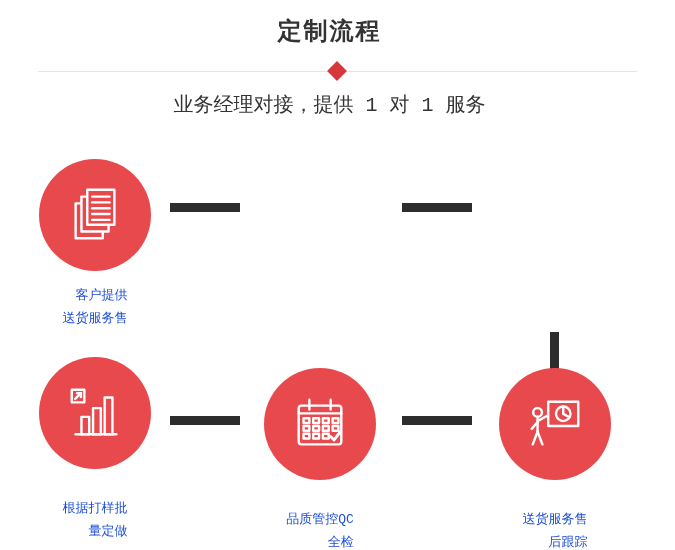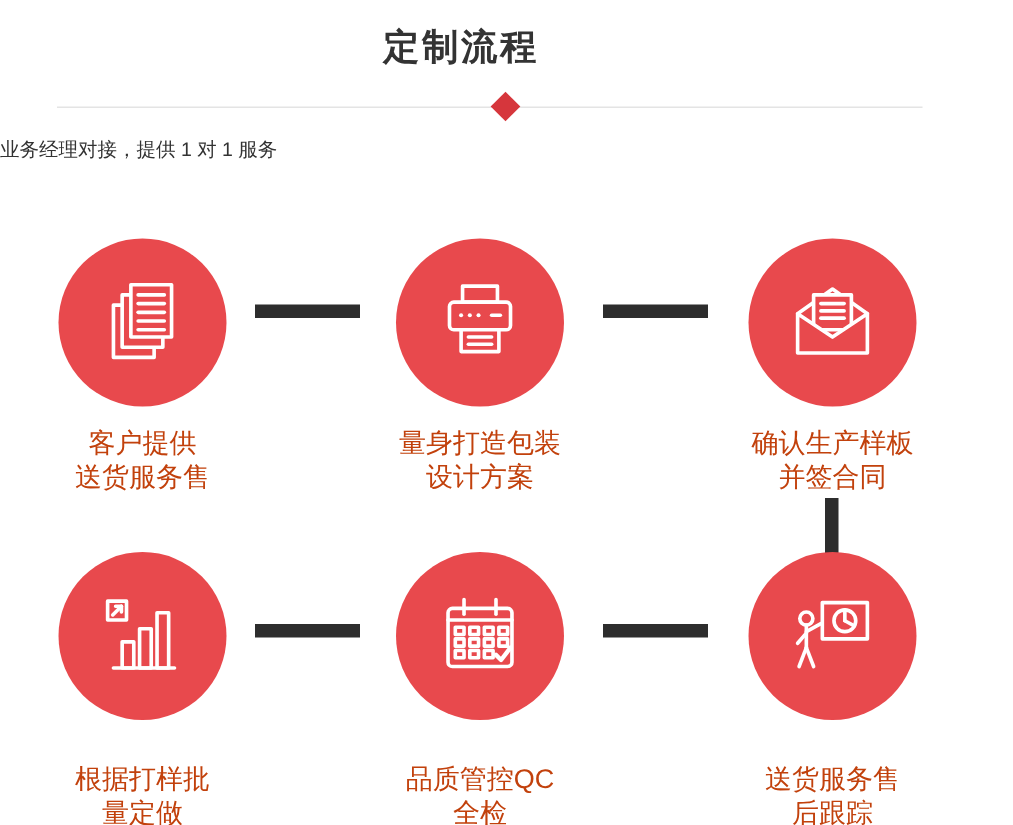--- a/index.html
+++ b/index.html
@@ -1,35 +1,35 @@
 <!DOCTYPE html>
 <html><head>
 <meta charset="utf-8">
 <style>
   html,body{margin:0;padding:0;background:#fff;}
   .page{
     position:relative;width:615px;height:550px;background:#fff;
-    font-family:Liberation Sans, sans-serif;overflow:hidden;
+    font-family:Liberation Mono, monospace;overflow:hidden;padding-left:44px;
   }
   .title{
     position:absolute;top:15px;left:0;width:100%;text-align:center;
     font-size:24px;font-weight:bold;color:#333;letter-spacing:2px;
   }
   .divider{position:absolute;top:71px;left:38px;width:599px;height:1px;background:#e4e4e4;}
   .diamond{position:absolute;top:64px;left:330px;width:14px;height:14px;background:#d6363c;transform:rotate(45deg);}
-  .subtitle{position:absolute;top:91px;left:0;width:100%;text-align:left;font-size:13px;color:#333;}
+  .subtitle{position:absolute;top:91px;left:0;width:100%;text-align:center;font-size:20px;color:#333;}
   .step{position:absolute;width:112px;}
   .circle{
     width:112px;height:112px;border-radius:50%;background:#e8494d;
     display:flex;align-items:center;justify-content:center;
   }
   .circle svg{width:62px;height:62px;display:block;}
   .label{
     position:absolute;left:50%;transform:translateX(-50%);
-    text-align:center;font-size:18px;line-height:23px;color:#c2410c;white-space:nowrap;
+    text-align:right;font-size:13px;line-height:23px;color:#1d4ed8;white-space:nowrap;
   }
   .label-r1{top:125px;}
   .label-r2{top:140px;}
   .hbar{position:absolute;width:70px;height:9px;background:#2d2d2d;}
   .vbar{position:absolute;width:9px;height:40px;background:#2d2d2d;}
 </style>
 </head>
 <body>
 
 <div class="page">
@@ -59,58 +59,23 @@
         <line x1="29" y1="31" x2="47" y2="31"></line>
         <line x1="29" y1="37" x2="47" y2="37"></line>
       </svg>
     </div>
     <div class="label label-r1">
       <span>客户提供</span><br>
       <span>送货服务售</span>
     </div>
   </div>
 
-  <div class="step" style="left:264px;top:159px;">
-    <div class="circle">
-      <svg viewBox="0 0 64 64" fill="none" stroke="#fff" stroke-width="2.5" stroke-linecap="round" stroke-linejoin="round">
-        <rect x="20" y="7" width="24" height="11" fill="#e8494d"></rect>
-        <rect x="11" y="18" width="42" height="19" rx="3" fill="#e8494d"></rect>
-        <circle cx="19" cy="27" r="1.4" fill="#fff" stroke="none"></circle>
-        <circle cx="25" cy="27" r="1.4" fill="#fff" stroke="none"></circle>
-        <circle cx="31" cy="27" r="1.4" fill="#fff" stroke="none"></circle>
-        <line x1="40" y1="27" x2="46" y2="27"></line>
-        <rect x="19" y="37" width="26" height="15" fill="#e8494d"></rect>
-        <line x1="24" y1="42" x2="40" y2="42"></line>
-        <line x1="24" y1="47" x2="40" y2="47"></line>
-      </svg>
-    </div>
-    <div class="label label-r1">
-      <span>量身打造包装</span><br>
-      <span>设计方案</span>
-    </div>
-  </div>
 
-  <div class="step" style="left:499px;top:159px;">
-    <div class="circle">
-      <svg viewBox="0 0 64 64" fill="none" stroke="#fff" stroke-width="2.5" stroke-linecap="round" stroke-linejoin="round">
-        <polyline points="8,26 32,9 56,26"></polyline>
-        <rect x="19" y="13" width="26" height="24" fill="#e8494d"></rect>
-        <line x1="24" y1="19" x2="40" y2="19"></line>
-        <line x1="24" y1="24" x2="40" y2="24"></line>
-        <line x1="24" y1="29" x2="40" y2="29"></line>
-        <polygon points="8,26 32,42 56,26 56,53 8,53" fill="#e8494d"></polygon>
-      </svg>
-    </div>
-    <div class="label label-r1">
-      <span>确认生产样板</span><br>
-      <span>并签合同</span>
-    </div>
-  </div>
 
-  <div class="step" style="left:39px;top:368px;">
+  <div class="step" style="left:39px;top:357px;">
     <div class="circle">
       <svg viewBox="0 0 64 64" fill="none" stroke="#fff" stroke-width="2.5" stroke-linecap="round" stroke-linejoin="round">
         <rect x="8" y="8" width="13" height="13"></rect>
         <line x1="11.5" y1="17.5" x2="17.5" y2="11.5"></line>
         <polyline points="13.5,11.5 17.5,11.5 17.5,15.5"></polyline>
         <rect x="18" y="36" width="8" height="18"></rect>
         <rect x="30" y="27" width="8" height="27"></rect>
         <rect x="42" y="16" width="8" height="38"></rect>
         <line x1="12" y1="54" x2="54" y2="54"></line>
       </svg>

